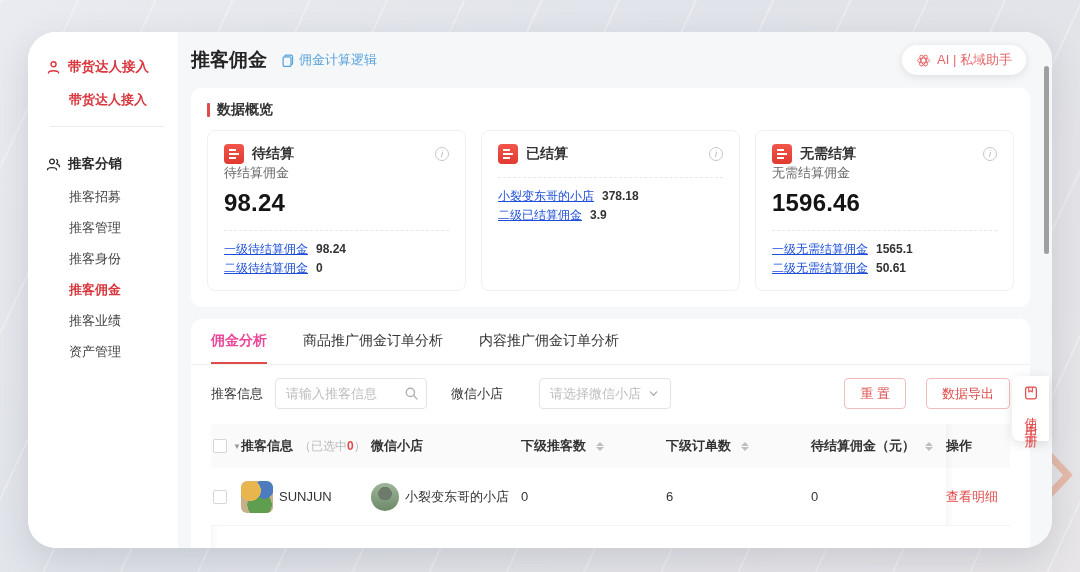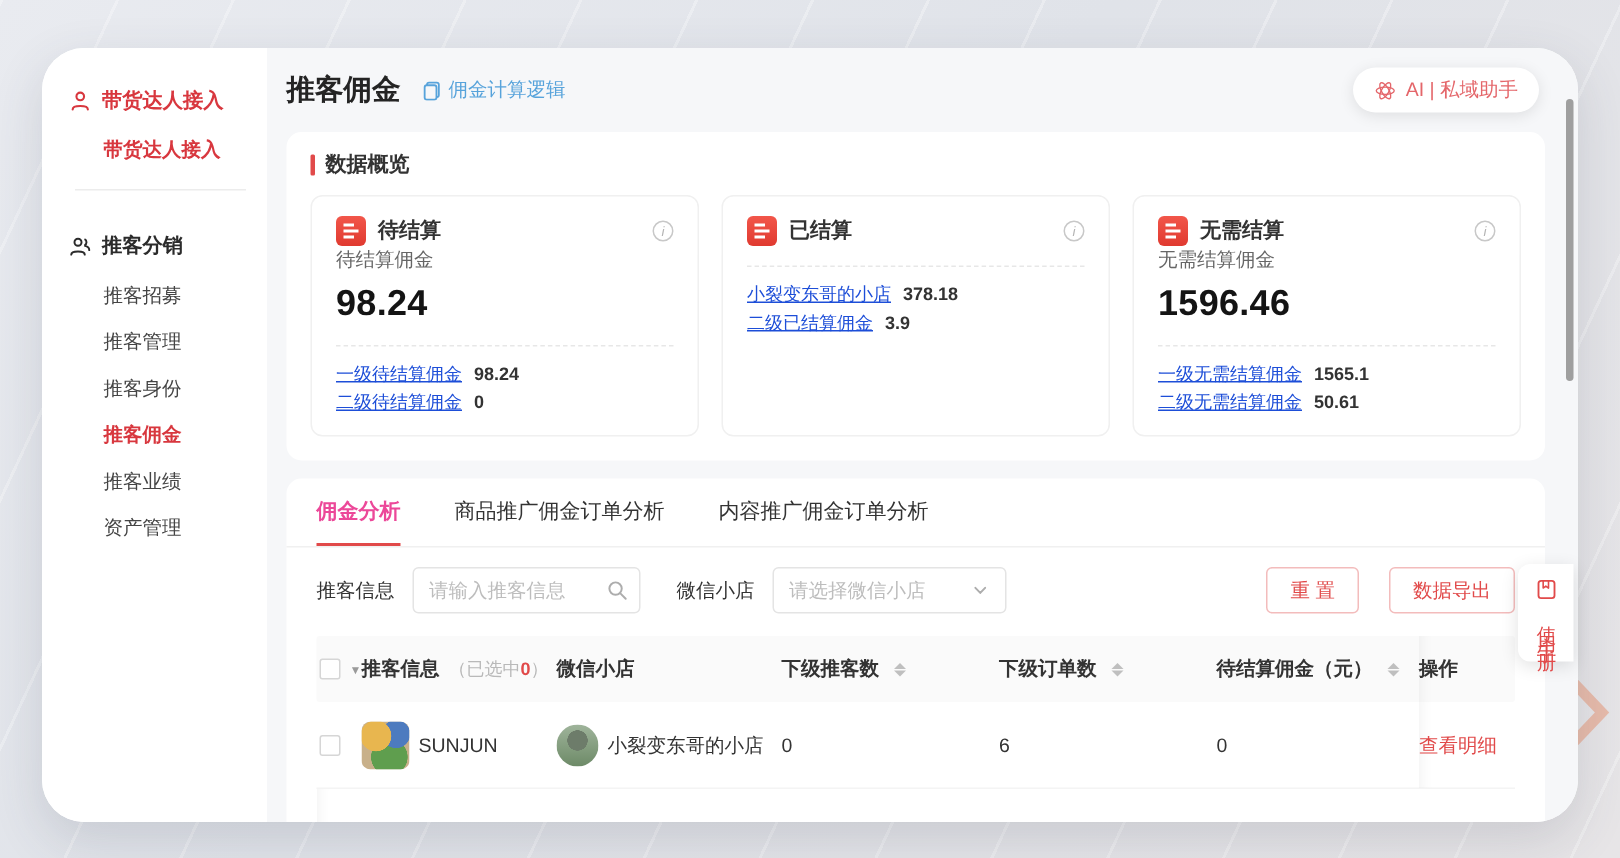--- a/index.html
+++ b/index.html
@@ -65,22 +65,22 @@
   .analysis{height:400px;padding:0;margin-bottom:0;}
   .tabs{display:flex;gap:36px;padding:0 20px;border-bottom:1px solid #f0f0f0;height:46px;align-items:stretch;}
   .tab{display:flex;align-items:center;font-size:14px;color:#333;cursor:pointer;border-bottom:2px solid transparent;}
   .tab.active{color:#ec4899;font-weight:700;border-bottom-color:#e14a4a;text-align:center;}
   .filters{display:flex;align-items:center;gap:10px;padding:13px 20px 12px;}
   .f-label{font-size:13px;color:#333;margin-right:2px;}
   .f-input-wrap{position:relative;}
   .f-input{width:152px;height:31px;border:1px solid #e4e4e4;border-radius:4px;padding:0 28px 0 10px;font-size:13px;color:#333;outline:none;background:#fff;}
   .f-input::placeholder{color:#bdbdbd;}
   .f-input-wrap .sfx{position:absolute;right:8px;top:8px;width:15px;height:15px;}
-  .f-select{width:156px;height:31px;border:1px solid #e4e4e4;border-radius:4px;padding:0 10px;display:flex;align-items:center;
-    font-size:13px;color:#bdbdbd;background:#fff;cursor:pointer;margin-left:0;}
+  .f-select{width:132px;height:31px;border:1px solid #e4e4e4;border-radius:4px;padding:0 10px;display:flex;align-items:center;
+    font-size:13px;color:#bdbdbd;background:#fff;cursor:pointer;margin-left:24px;}
   .f-select .sel-caret{margin-left:auto;width:13px;height:13px;}
   .filters .spacer{margin-left:auto;}
   .btn-outline{height:31px;padding:0 15px;border:1px solid #f3bcbc;border-radius:4px;background:#fff;color:#e14a4a;
     font-size:13px;cursor:pointer;font-family:inherit;}
   .btn-outline + .btn-outline{margin-left:10px;}
 
   
   .table{margin:3px 20px 0;}
   .tr{display:grid;grid-template-columns:30px 130px 150px 145px 145px 135px 1fr;align-items:center;}
   .thead{background:#fafafa;height:44px;font-size:13px;color:#333;font-weight:600;border-radius:2px;}

